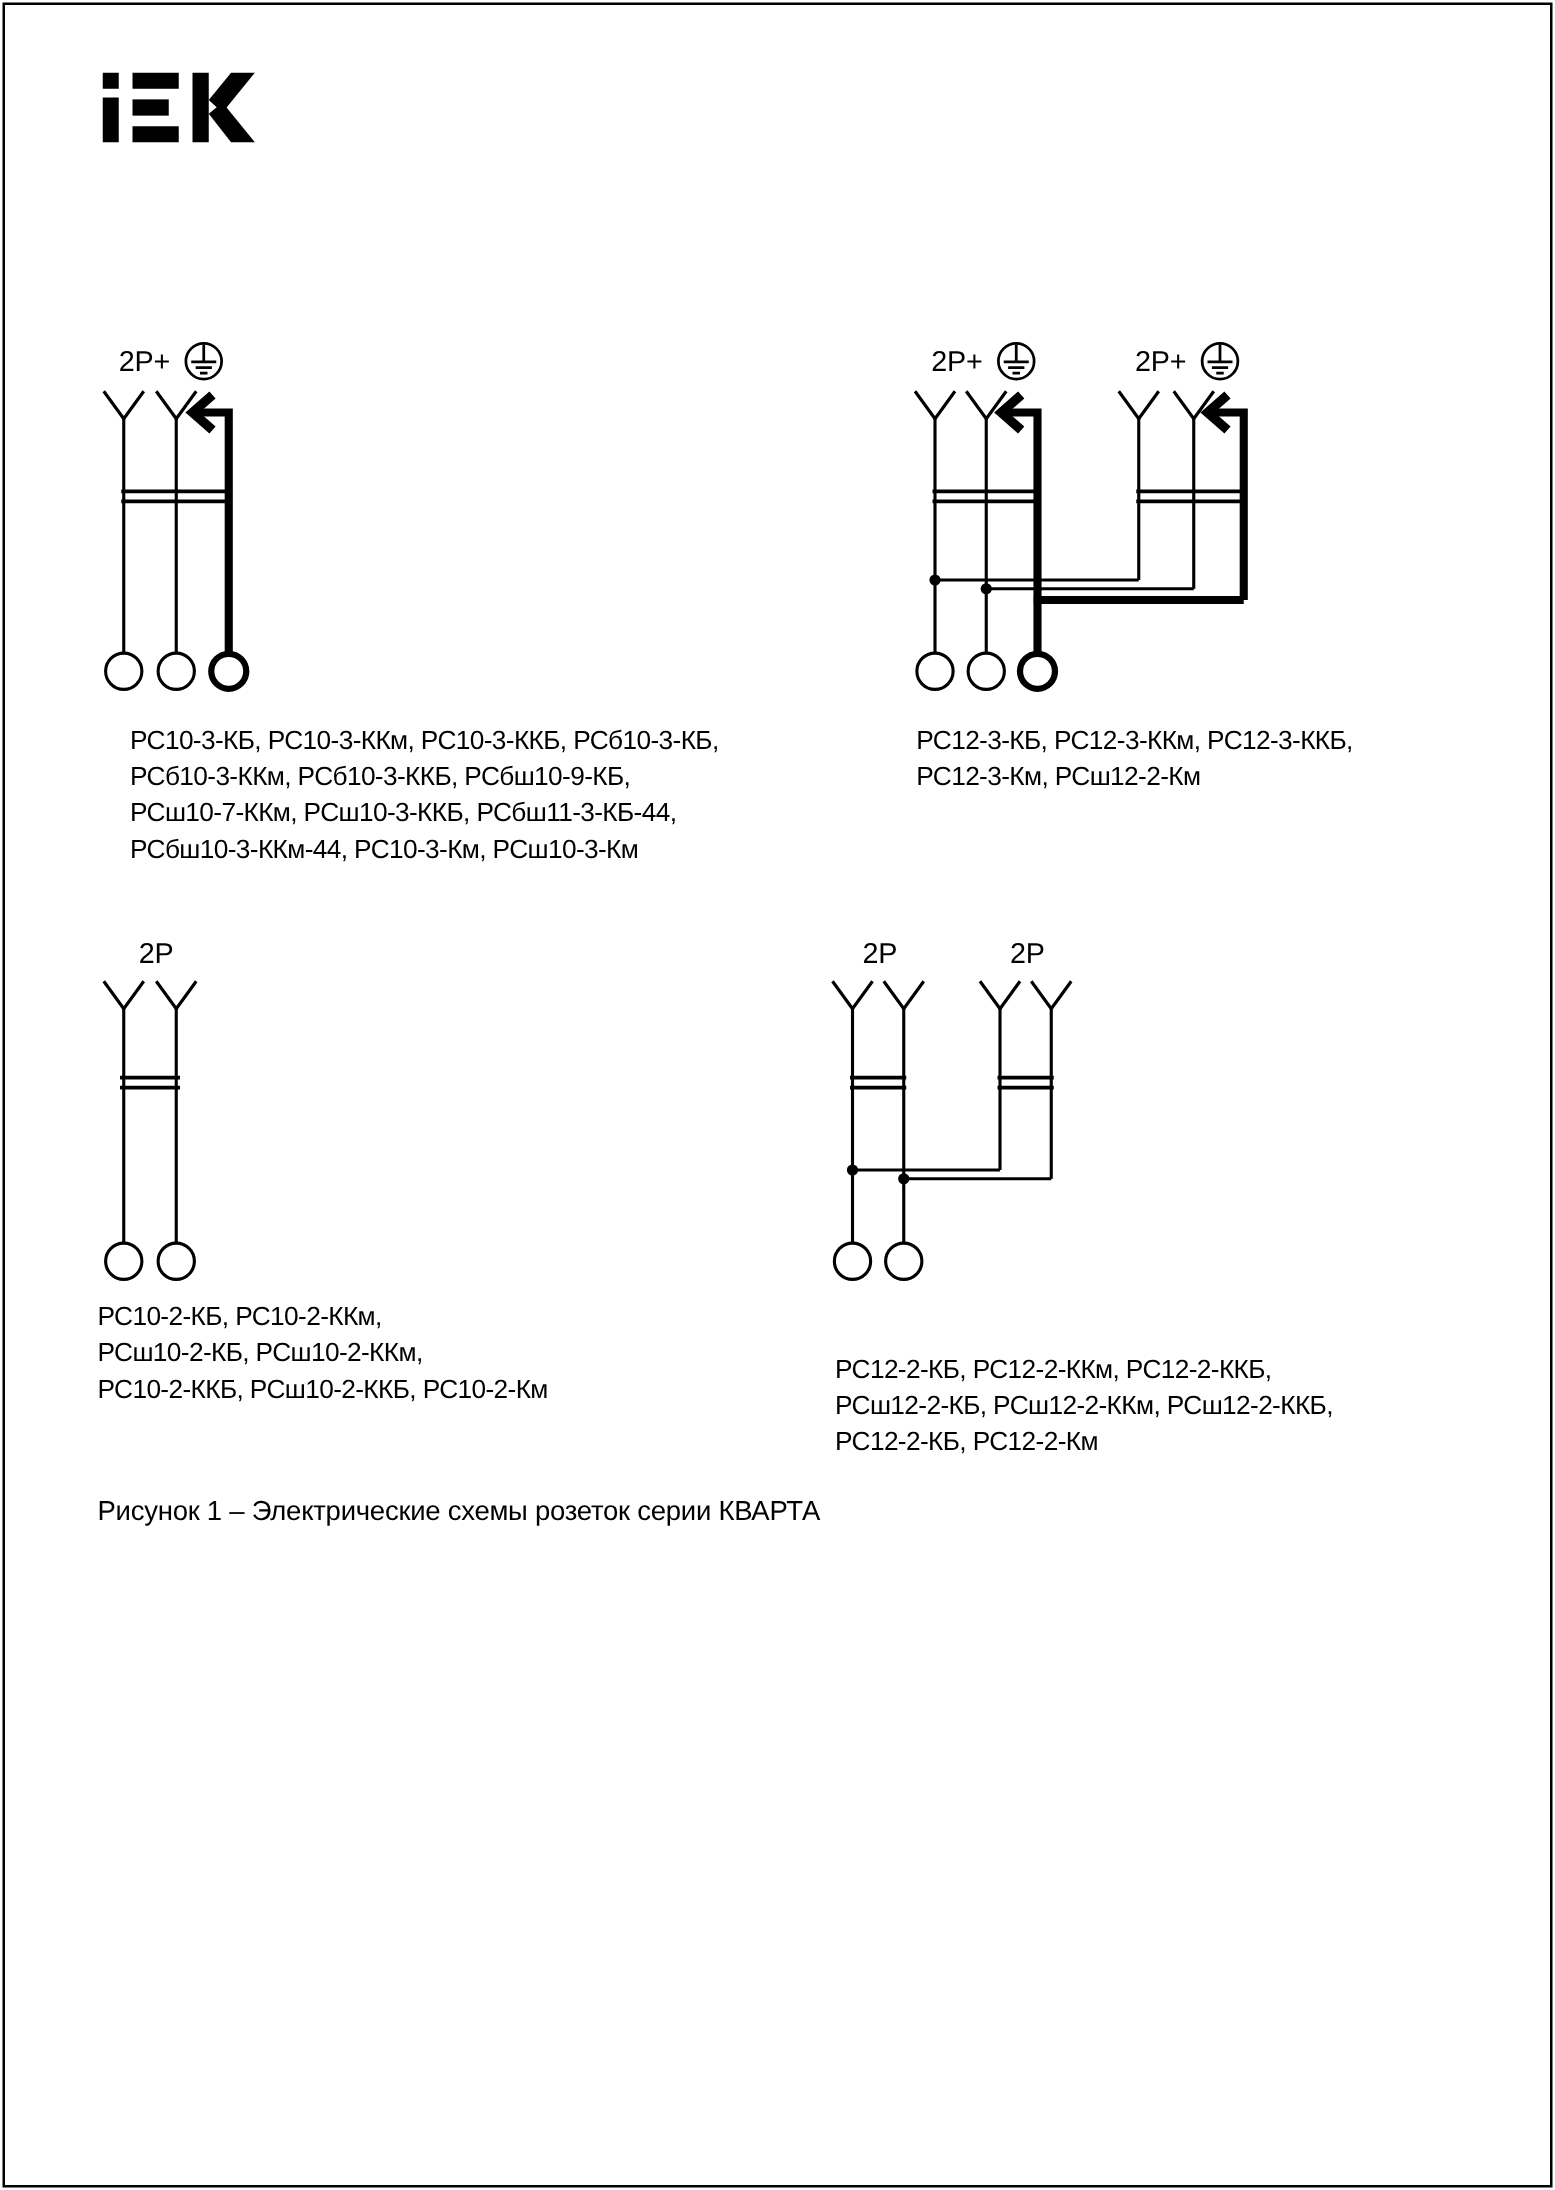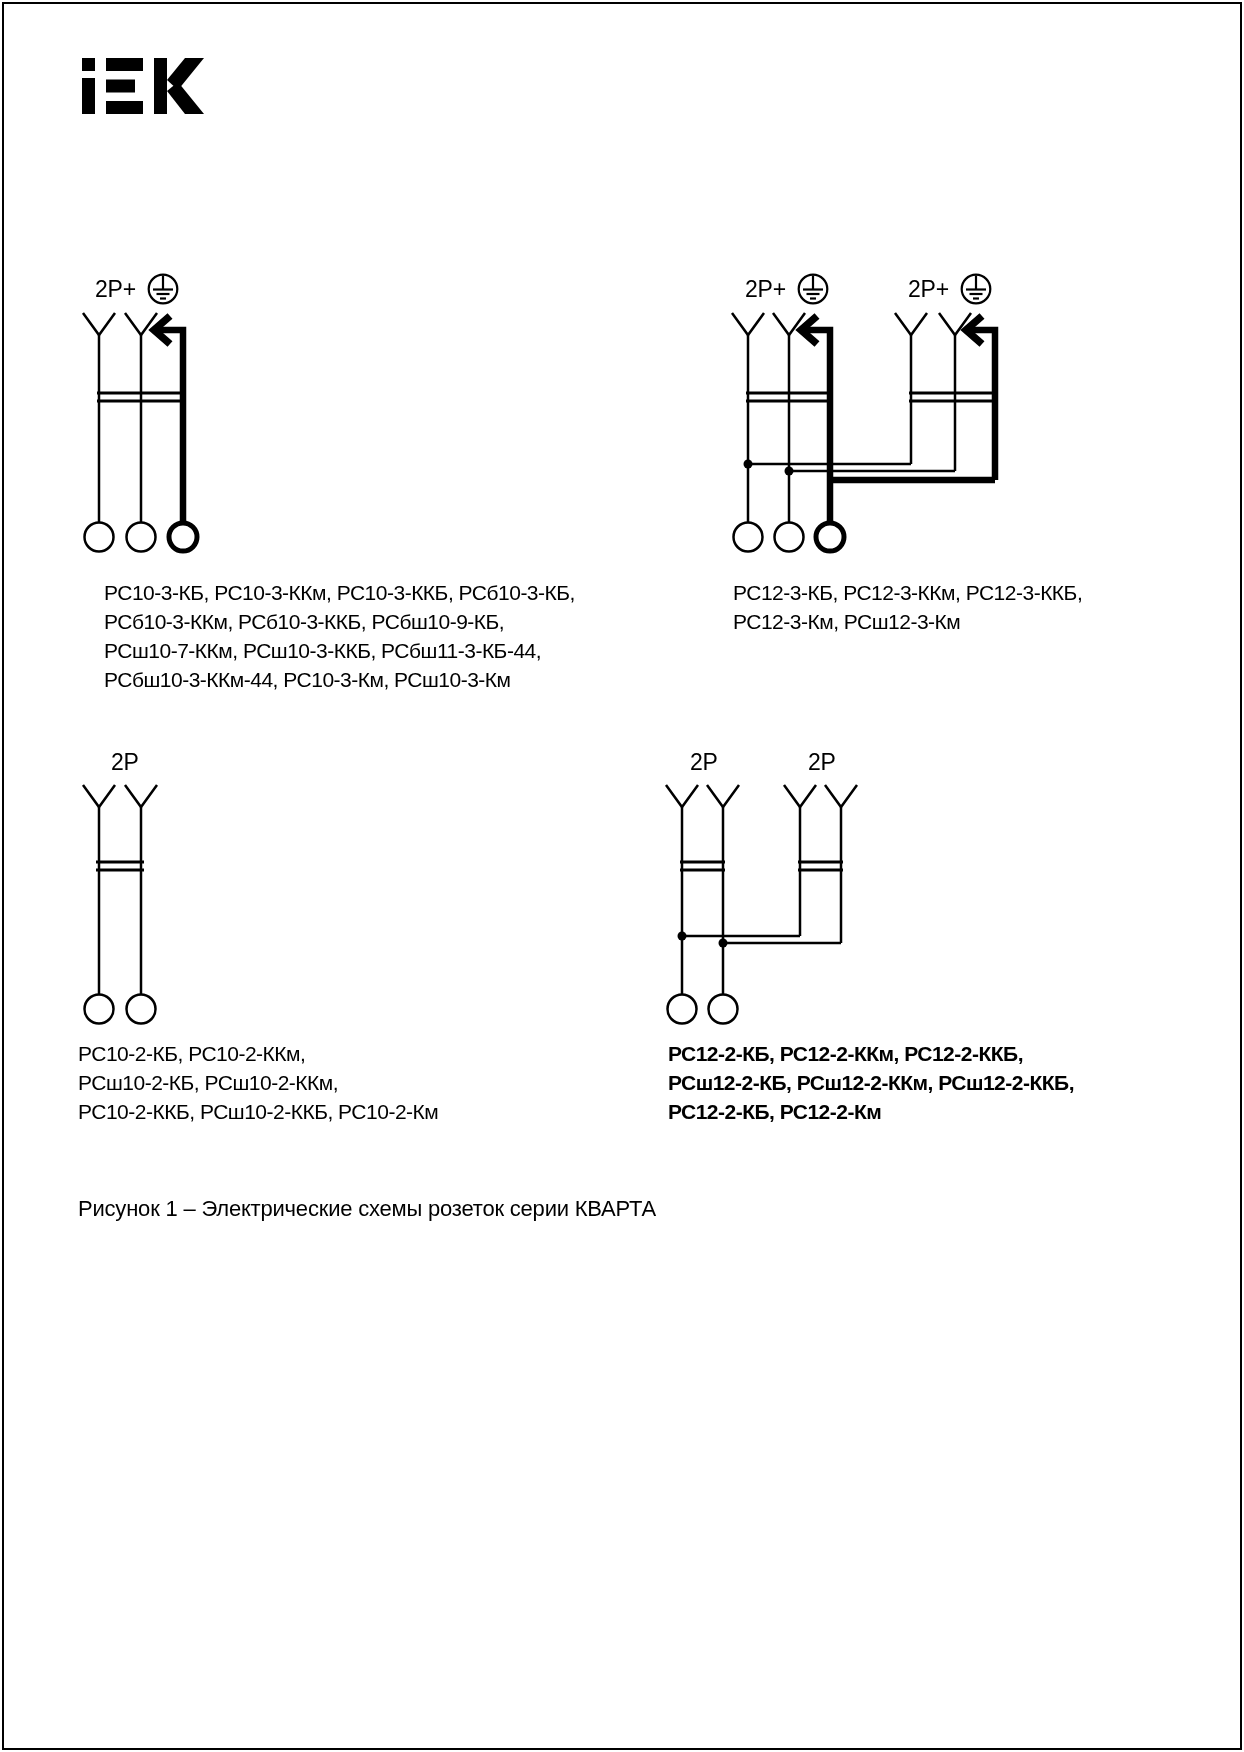--- a/index.html
+++ b/index.html
@@ -136,21 +136,21 @@
     <line x1="265" y1="215" x2="97" y2="215" stroke-width="6.5"></line>
     <circle cx="18" cy="199" r="4.5" fill="#000" stroke="none"></circle>
     <circle cx="59" cy="206" r="4.5" fill="#000" stroke="none"></circle>
 
     <circle cx="18" cy="272" r="14.5" fill="none" stroke="#000" stroke-width="2.5"></circle>
     <circle cx="59" cy="272" r="14.5" fill="none" stroke="#000" stroke-width="2.5"></circle>
     <circle cx="100" cy="272" r="14" fill="none" stroke="#000" stroke-width="5"></circle>
   </svg>
   <div class="models" style="left:733px;top:578px;">
     <div>РС12-3-КБ, РС12-3-ККм, РС12-3-ККБ,</div>
-    <div>РС12-3-Км, РСш12-3-Км</div>
+    <div>РС12-3-Км, РСш12-2-Км</div>
   </div>
 
   <div class="label-row" style="left:111px;top:745px;">
     <span>2P</span>
   </div>
   <svg class="schem" style="left:70px;top:740px;" width="140" height="300" viewBox="0 0 140 300">
     <g stroke-width="2.5">
       <path d="M13,45 L29,67 L45,45"></path>
       <path d="M55,45 L71,67 L87,45"></path>
     </g>
@@ -194,21 +194,21 @@
     <line x1="138" y1="130" x2="183" y2="130" stroke-width="3"></line>
 
     <line x1="140" y1="196" x2="22" y2="196" stroke-width="2.5"></line>
     <line x1="181" y1="203" x2="63" y2="203" stroke-width="2.5"></line>
     <circle cx="22" cy="196" r="4.5" fill="#000" stroke="none"></circle>
     <circle cx="63" cy="203" r="4.5" fill="#000" stroke="none"></circle>
 
     <circle cx="22" cy="269" r="14.5" fill="none" stroke="#000" stroke-width="2.5"></circle>
     <circle cx="63" cy="269" r="14.5" fill="none" stroke="#000" stroke-width="2.5"></circle>
   </svg>
-  <div class="models" style="left:668px;top:1039px;font-weight:bold;">
+  <div class="models" style="left:668px;top:1081px;">
     <div>РС12-2-КБ, РС12-2-ККм, РС12-2-ККБ,</div>
     <div>РСш12-2-КБ, РСш12-2-ККм, РСш12-2-ККБ,</div>
     <div>РС12-2-КБ, РС12-2-Км</div>
   </div>
 
   <div class="caption">Рисунок 1 – Электрические схемы розеток серии КВАРТА</div>
 
 </div>
 
 </body></html>

